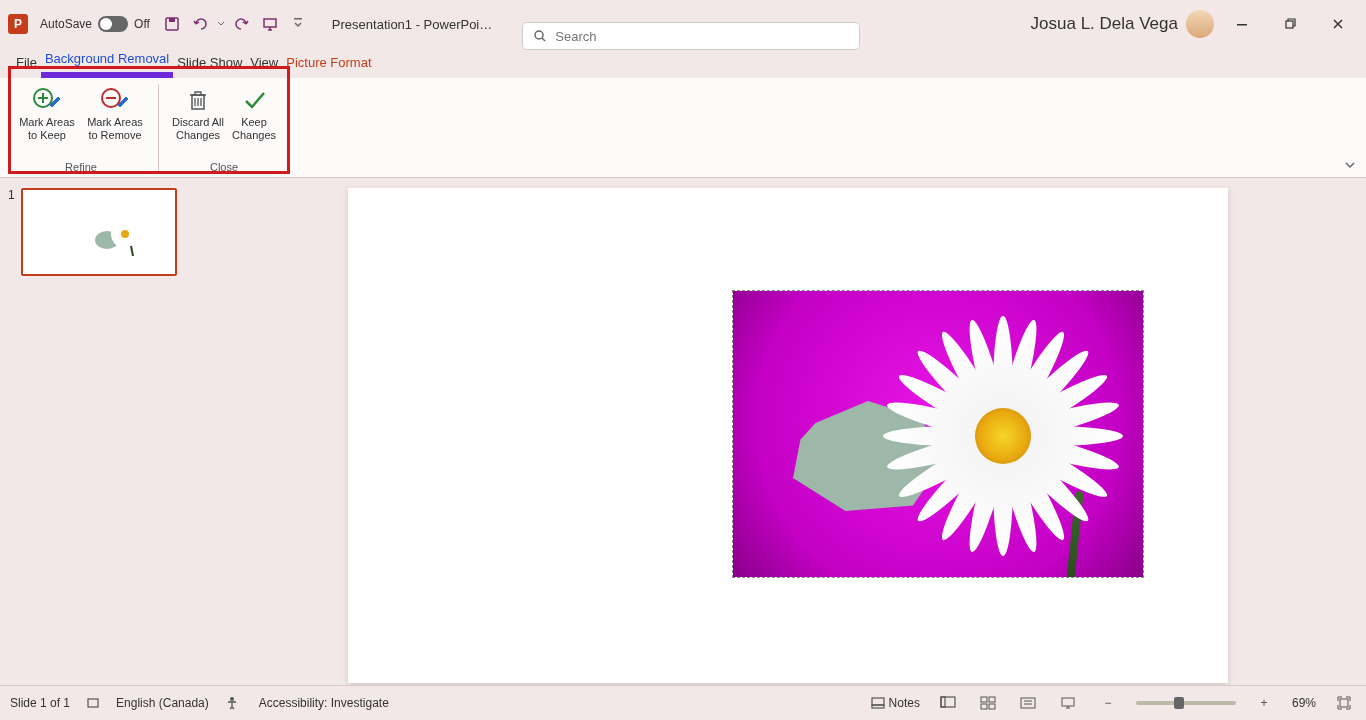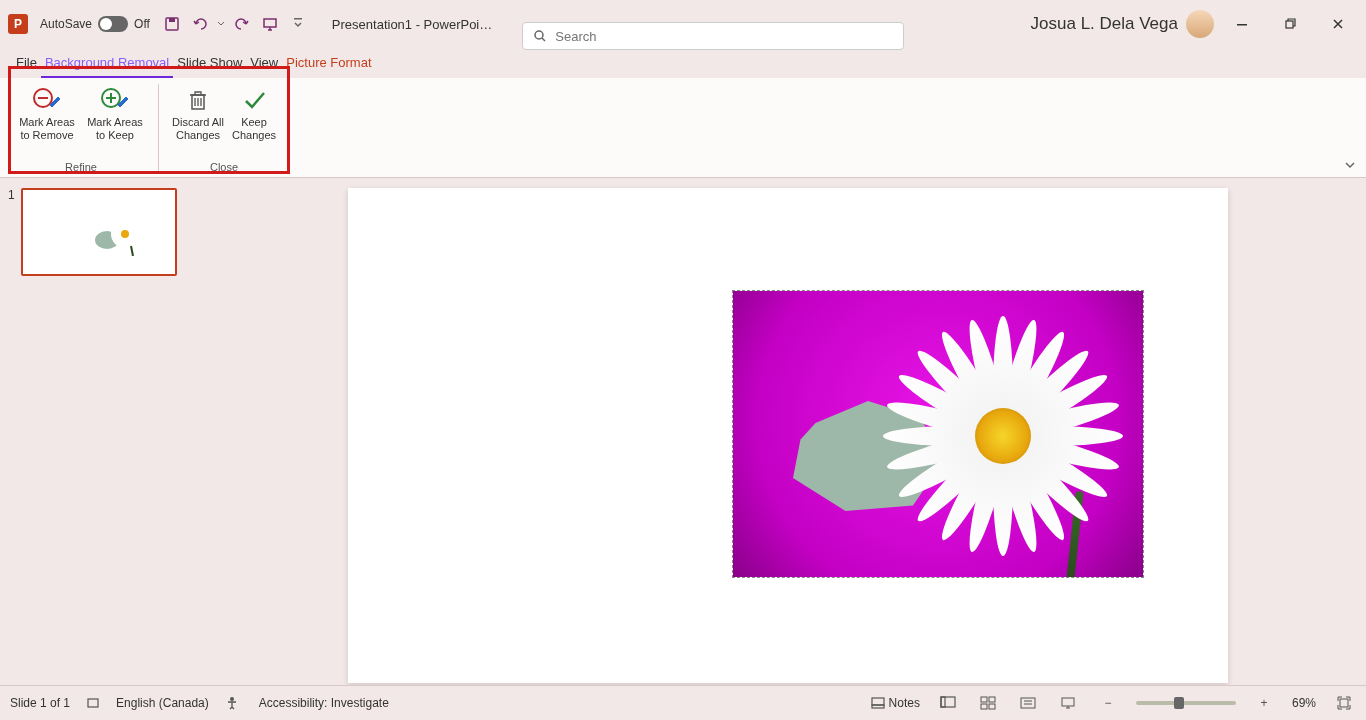--- a/index.html
+++ b/index.html
@@ -6,32 +6,32 @@
 body { width: 1366px; height: 720px; background: #f3e8e8; overflow: hidden; position: relative; }
 
 
 .title-bar { height: 48px; background: #f3e8e8; display: flex; align-items: center; padding: 0 8px; }
 .app-icon { width: 20px; height: 20px; background: #c43e1c; border-radius: 3px; display: flex; align-items: center; justify-content: center; color: white; font-weight: bold; font-size: 12px; margin-right: 12px; }
 .autosave { display: flex; align-items: center; font-size: 12px; color: #333; margin-right: 8px; }
 .toggle { width: 30px; height: 16px; background: #666; border-radius: 8px; margin: 0 6px; position: relative; }
 .toggle::after { content: ""; position: absolute; left: 2px; top: 2px; width: 12px; height: 12px; background: #fff; border-radius: 50%; }
 .qat-btn { width: 24px; height: 24px; display: flex; align-items: center; justify-content: center; margin: 0 2px; color: #7b2e6f; cursor: pointer; }
 .doc-title { margin-left: 20px; font-size: 13px; color: #333; }
-.search-box { margin-left: 30px; width: 382px; height: 28px; background: #fff; border: 1px solid #ccc; border-radius: 4px; display: flex; align-items: center; padding: 0 10px; margin-top: 24px; }
+.search-box { margin-left: 30px; width: 338px; height: 28px; background: #fff; border: 1px solid #ccc; border-radius: 4px; display: flex; align-items: center; padding: 0 10px; margin-top: 24px; }
 .search-box .icon { margin-right: 8px; color: #666; }
 .search-box input { border: none; outline: none; font-size: 13px; flex: 1; background: transparent; }
 .title-right { margin-left: auto; display: flex; align-items: center; gap: 8px; }
 .user-name { font-size: 17px; color: #333; }
 .avatar { width: 28px; height: 28px; border-radius: 50%; background: linear-gradient(#f5d7b8,#d9a878); }
 .win-btn { width: 40px; height: 28px; display: flex; align-items: center; justify-content: center; color: #333; cursor: pointer; }
 
 
 .ribbon-tabs { height: 30px; display: flex; align-items: flex-end; padding: 0 12px; }
 .ribbon-tabs .tab { font-size: 13px; color: #333; padding: 6px 4px; cursor: pointer; border-bottom: 2px solid transparent; }
-.ribbon-tabs .tab.active { color: #8b5cf6; border-bottom: 2px solid #6d28d9; }
+.ribbon-tabs .tab.active { color: #1d4ed8; border-bottom: 6px solid #6d28d9; }
 .ribbon-tabs .tab.contextual { color: #c43e1c; }
 
 
 .ribbon { height: 100px; background: #fdfafa; border-bottom: 1px solid #d8c8c8; position: relative; display: flex; }
 .ribbon-highlight { position: absolute; left: 8px; top: -12px; width: 282px; height: 108px; border: 3px solid #d11a1a; pointer-events: none; }
 .ribbon-group { display: flex; flex-direction: column; align-items: center; padding: 4px 6px; }
 .ribbon-group .buttons { display: flex; gap: 2px; flex: 1; }
 .ribbon-group .group-label { font-size: 11px; color: #555; margin-top: 2px; }
 .ribbon-sep { width: 1px; background: #d8c8c8; margin: 6px 4px; }
 .big-btn { width: 66px; display: flex; flex-direction: column; align-items: center; padding: 4px 2px; cursor: pointer; }
@@ -153,36 +153,36 @@
 </div>
 
 <div class="ribbon">
   <div class="ribbon-highlight"></div>
 
   <div class="ribbon-group" style="margin-left:8px;">
     <div class="buttons">
       <div class="big-btn">
         <div class="icon">
           <svg width="30" height="26">
+              <circle cx="11" cy="11" r="9" fill="none" stroke="#2a8a3a" stroke-width="2"></circle>
+              <path d="M11 6 V16 M6 11 H16" stroke="#2a8a3a" stroke-width="2"></path>
+              <path d="M18 18 L26 10 L28 12 L20 20 Z" fill="#2a6aca" stroke="#2a6aca"></path>
+            </svg>
+        </div>
+        <div class="label">Mark Areas to Keep</div>
+      </div>
+      <div class="big-btn">
+        <div class="icon">
+          <svg width="30" height="26">
               <circle cx="11" cy="11" r="9" fill="none" stroke="#c02a2a" stroke-width="2"></circle>
               <path d="M6 11 H16" stroke="#c02a2a" stroke-width="2"></path>
               <path d="M18 18 L26 10 L28 12 L20 20 Z" fill="#2a6aca" stroke="#2a6aca"></path>
             </svg>
         </div>
         <div class="label">Mark Areas to Remove</div>
-      </div>
-      <div class="big-btn">
-        <div class="icon">
-          <svg width="30" height="26">
-              <circle cx="11" cy="11" r="9" fill="none" stroke="#2a8a3a" stroke-width="2"></circle>
-              <path d="M11 6 V16 M6 11 H16" stroke="#2a8a3a" stroke-width="2"></path>
-              <path d="M18 18 L26 10 L28 12 L20 20 Z" fill="#2a6aca" stroke="#2a6aca"></path>
-            </svg>
-        </div>
-        <div class="label">Mark Areas to Keep</div>
       </div>
     </div>
     <div class="group-label">Refine</div>
   </div>
 
   <div class="ribbon-sep"></div>
 
   <div class="ribbon-group">
     <div class="buttons">
       <div class="big-btn" style="width:58px;">

